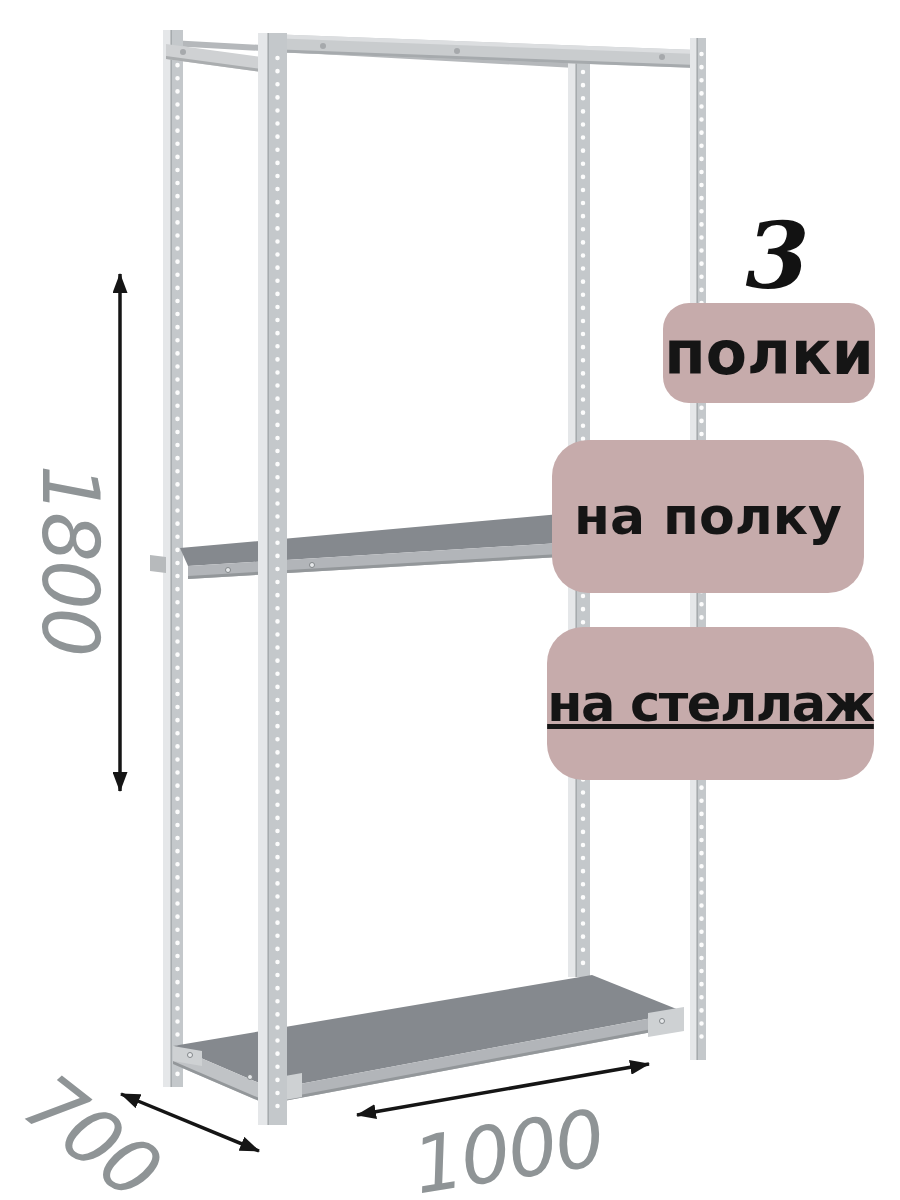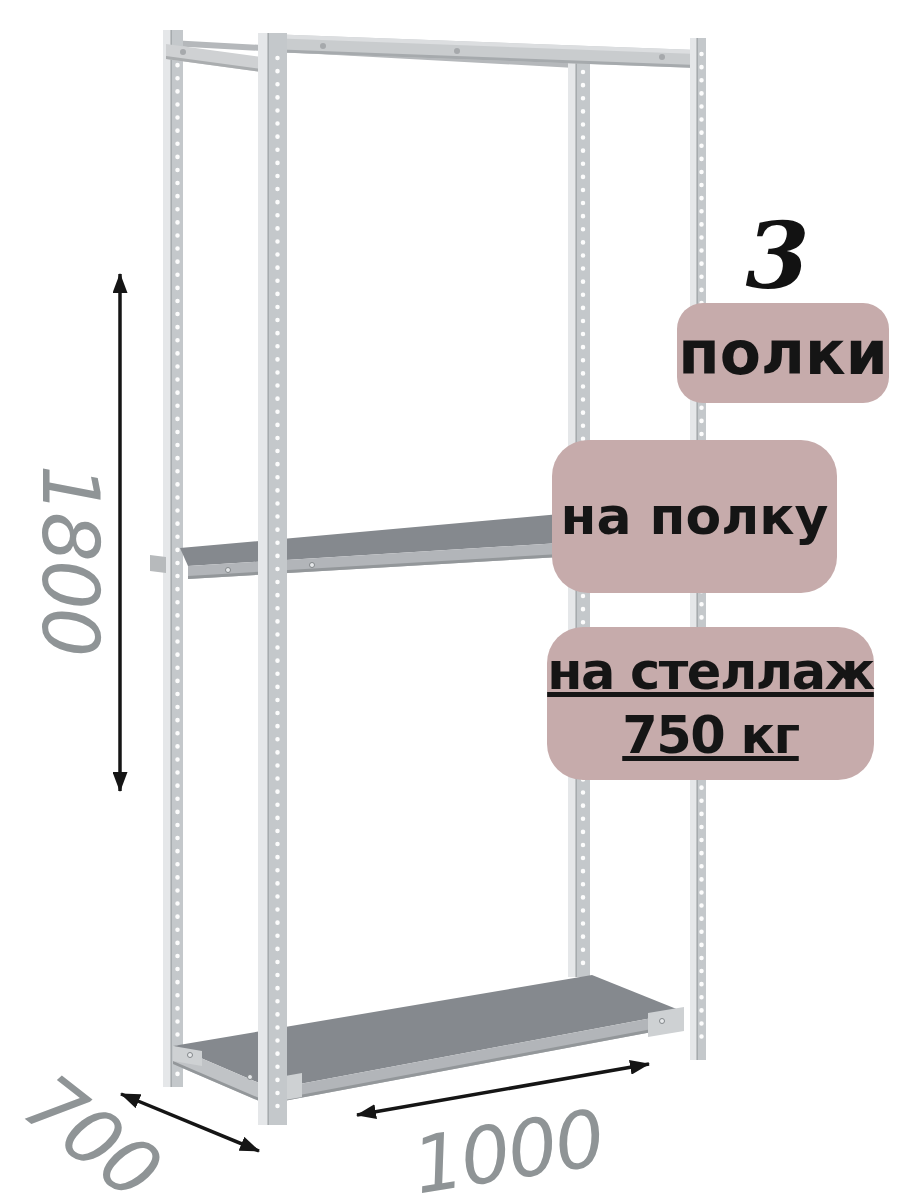--- a/index.html
+++ b/index.html
@@ -118,31 +118,30 @@
       <line class="holes" x1="701.5" y1="54" x2="701.5" y2="1048"></line>
     </g>
 
     <line class="dim-arrow" x1="120" y1="274" x2="120" y2="791" marker-start="url(#ah)" marker-end="url(#ah)"></line>
     <line class="dim-arrow" x1="121" y1="1094" x2="259" y2="1151" marker-start="url(#ah)" marker-end="url(#ah)"></line>
     <line class="dim-arrow" x1="357" y1="1115" x2="649" y2="1064" marker-start="url(#ah)" marker-end="url(#ah)"></line>
   </svg>
 
   <div class="big-count">3</div>
 
-  <div class="badge" style="left:677px;top:303px;width:212px;height:100px;border-radius:26px;font-size:60px;">
+  <div class="badge" style="left:663px;top:303px;width:212px;height:100px;border-radius:26px;font-size:60px;">
     <span>полки</span>
   </div>
 
-  <div class="badge" style="left:552px;top:440px;width:285px;height:153px;border-radius:36px;font-size:52px;">
+  <div class="badge" style="left:552px;top:440px;width:312px;height:153px;border-radius:36px;font-size:52px;">
     <span>на полку</span>
   </div>
 
   <div class="badge" style="left:547px;top:627px;width:327px;height:153px;border-radius:36px;font-size:51px;letter-spacing:-1.5px;text-decoration:underline;">
     <span>на стеллаж</span>
-    <span>750 кг</span>
   </div>
 
   <div class="dim-label" style="left:70px;top:560px;transform:translate(-50%,-50%) rotate(90deg);">1800</div>
 
   <div class="dim-label" style="left:92px;top:1137px;transform:translate(-50%,-50%) rotate(38deg);">700</div>
 
   <div class="dim-label" style="left:508px;top:1152px;transform:translate(-50%,-50%) rotate(-9deg);">1000</div>
 
 </div>
 

